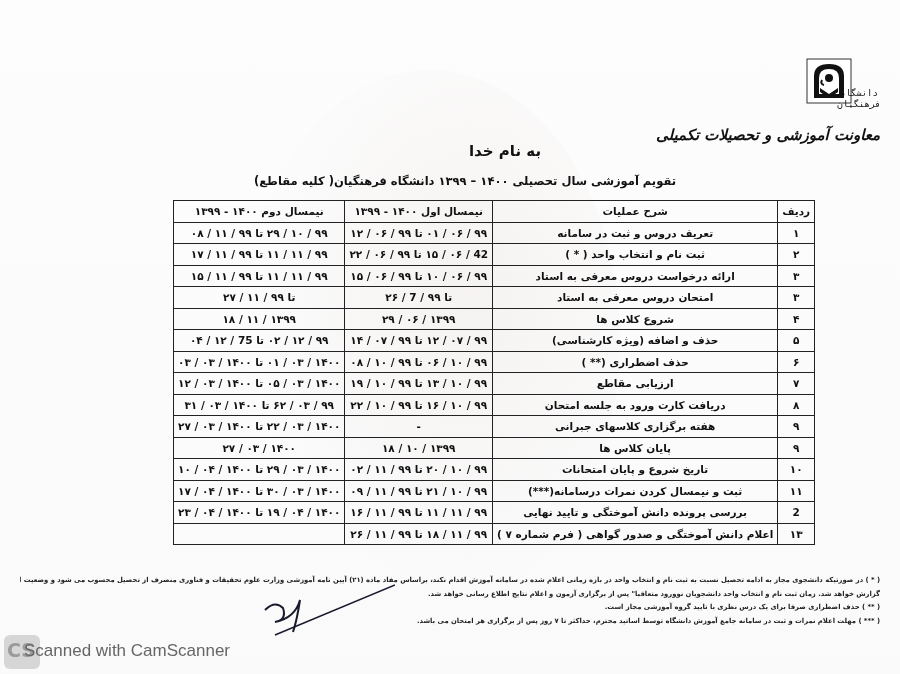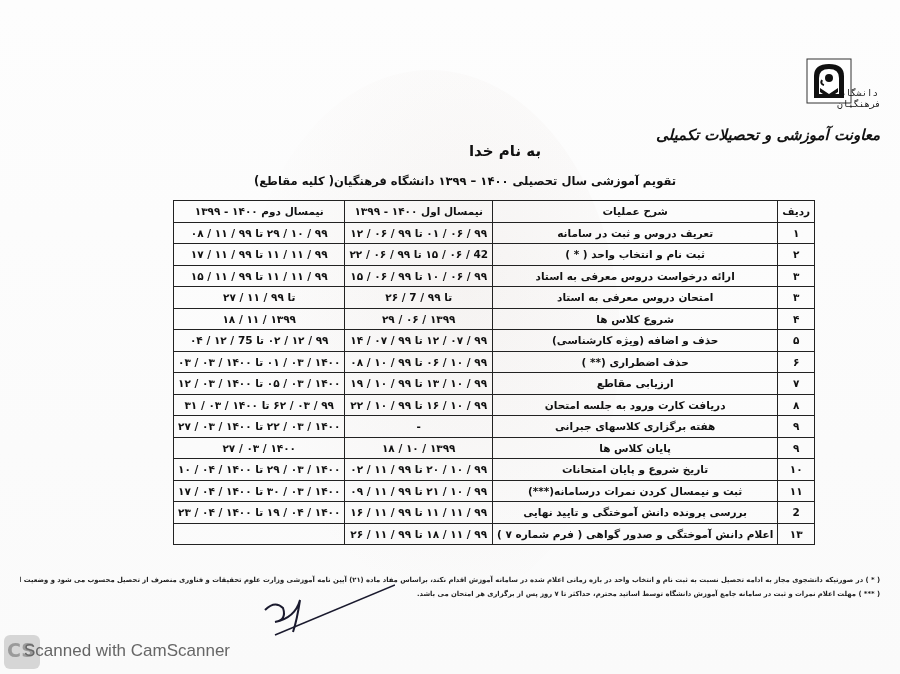--- a/index.html
+++ b/index.html
@@ -196,20 +196,22 @@
           <td>۱۳</td>
           <td>اعلام دانش آموختگی و صدور گواهی ( فرم شماره ۷ )</td>
           <td>۹۹ / ۱۱ / ۱۸ تا ۹۹ / ۱۱ / ۲۶</td>
           <td></td>
         </tr>
     </tbody>
   </table>
 
   <div class="notes">
     <p>( * ) در صورتیکه دانشجوی مجاز به ادامه تحصیل نسبت به ثبت نام و انتخاب واحد در بازه زمانی اعلام شده در سامانه آموزش اقدام نکند، براساس مفاد ماده (۲۱) آیین نامه آموزشی وزارت علوم تحقیقات و فناوری منصرف از تحصیل محسوب می شود و وضعیت این دانشجویان به ادارات کل آموزش و پرورش محل خدمت</p>
+    <p>گزارش خواهد شد. زمان ثبت نام و انتخاب واحد دانشجویان نوورود متعاقبا" پس از برگزاری آزمون و اعلام نتایج اطلاع رسانی خواهد شد.</p>
+    <p>( ** ) حذف اضطراری صرفا برای یک درس نظری با تایید گروه آموزشی مجاز است.</p>
     <p>( *** ) مهلت اعلام نمرات و ثبت در سامانه جامع آموزش دانشگاه توسط اساتید محترم، حداکثر تا ۷ روز پس از برگزاری هر امتحان می باشد.</p>
   </div>
 
   <svg class="signature" viewBox="0 0 150 60">
     <path d="M20 30 Q30 20 38 28 Q42 40 30 42 Q50 38 55 20 Q52 40 48 52" stroke="#1a1a2e" stroke-width="2" fill="none"></path>
     <path d="M30 55 L150 5" stroke="#1a1a2e" stroke-width="1.5" fill="none"></path>
   </svg>
 
   <div class="cs-badge">CS</div>
   <div class="cs-text">Scanned with CamScanner</div>

